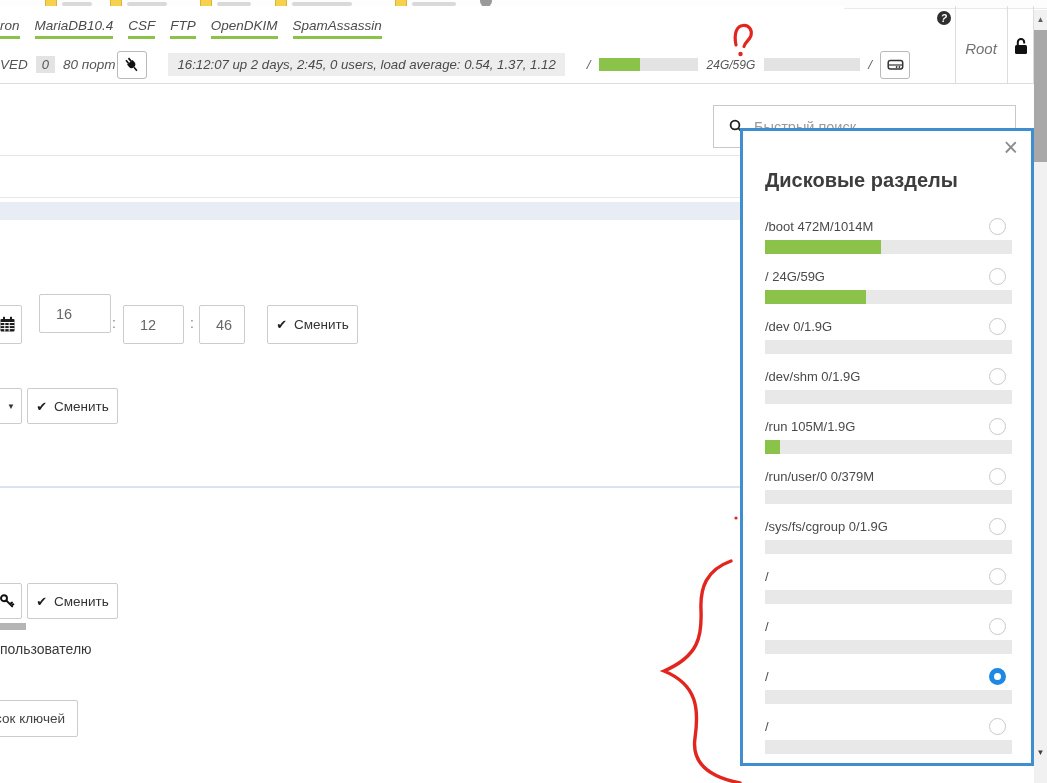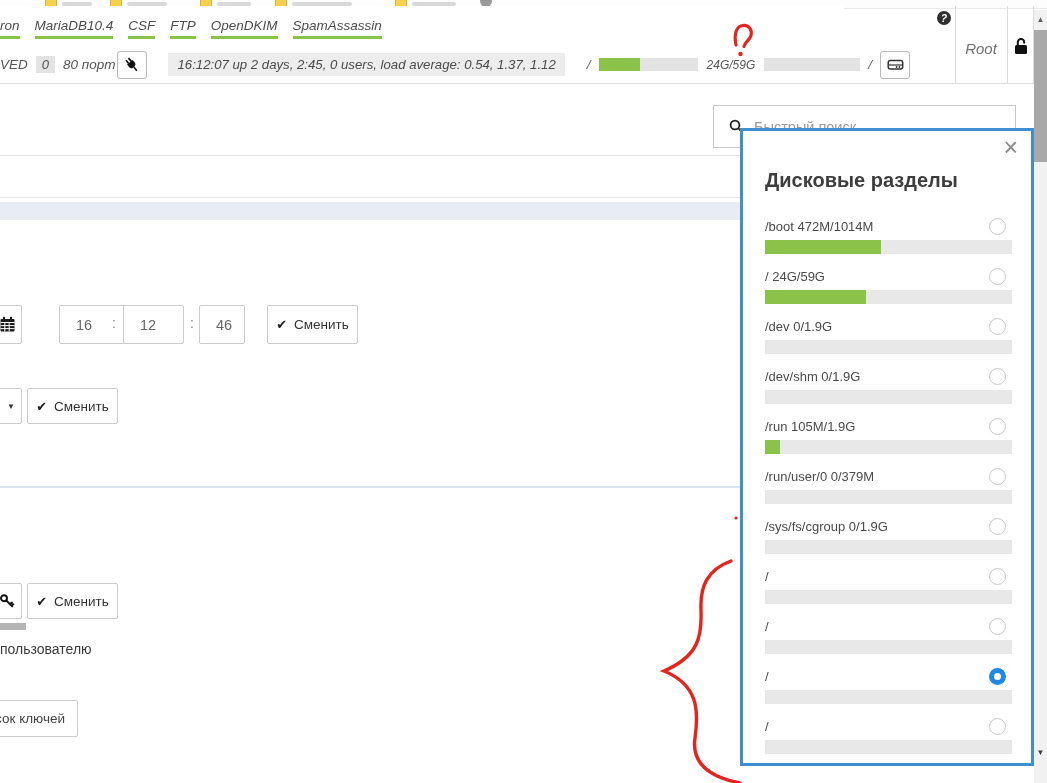--- a/index.html
+++ b/index.html
@@ -176,21 +176,21 @@
       <rect x="11" y="0.8" width="2" height="3.4" fill="#1c1c1c"></rect>
       <g stroke="#fff" stroke-width="1">
         <path d="M1.5 6.5 h14"></path>
           <path d="M5.8 6.5 v9"></path>
           <path d="M10.2 6.5 v9"></path>
           <path d="M1.5 9.6 h14"></path>
           <path d="M1.5 12.6 h14"></path>
       </g>
     </svg>
   </div>
-  <input class="tminput" style="left: 39px; top: 305px; width: 72px; margin-left: 20px;" value="16">
+  <input class="tminput" style="left: 39px; top: 294px; width: 72px;" value="16">
   <span class="colon" style="left:112px;">:</span>
   <input class="tminput" style="left: 123px; top: 305px; width: 61px;" value="12">
   <span class="colon" style="left:190px;">:</span>
   <input class="tminput" style="left: 199px; top: 305px; width: 46px;" value="46">
   <button class="btn" style="left:267px;top:305px;width:91px;height:39px;">
     <span class="chk">✔</span>
     <span>Сменить</span>
   </button>
 
   <div class="edgebox" style="top:388px;height:36px;">

